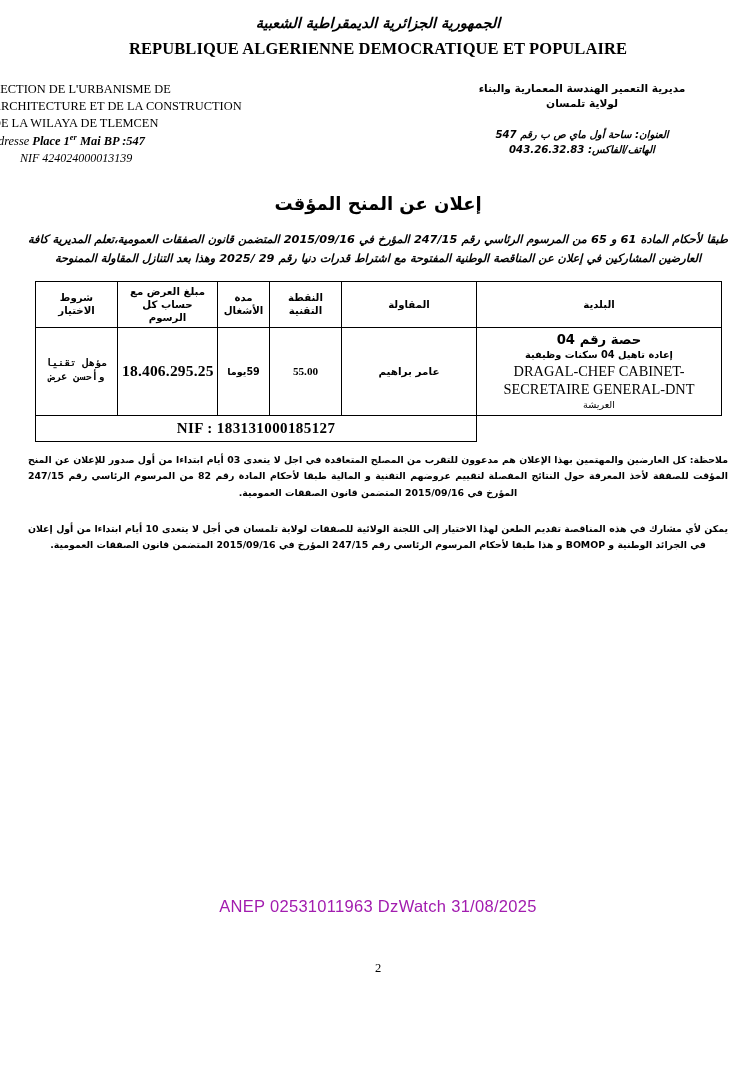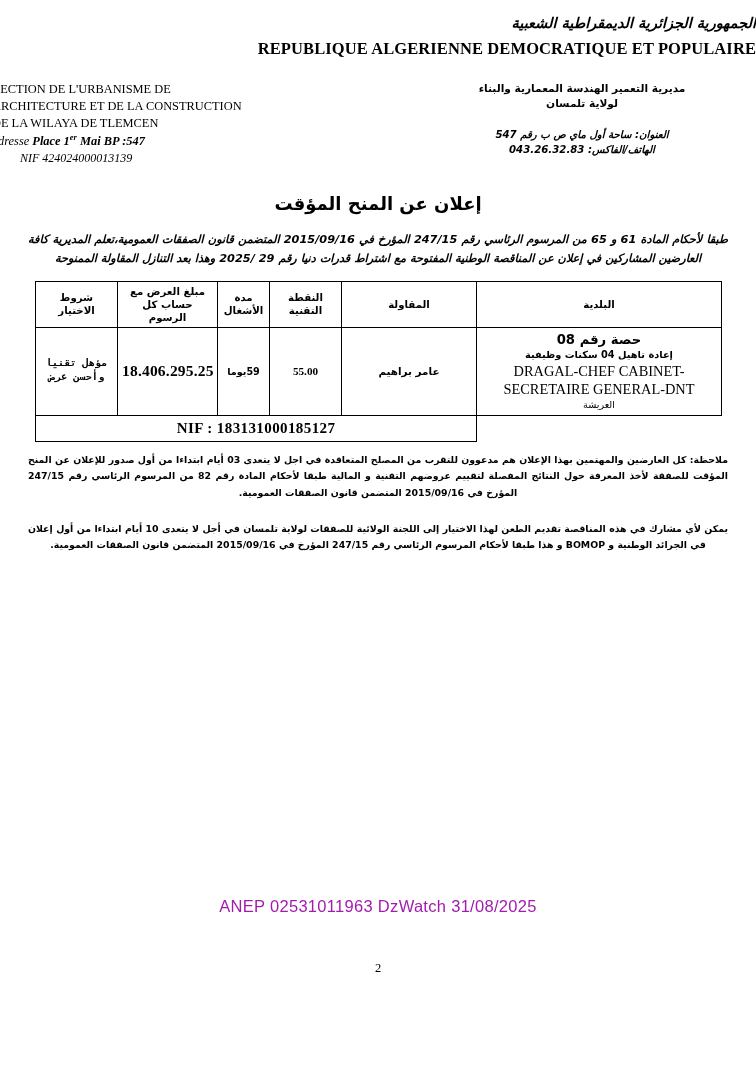--- a/index.html
+++ b/index.html
@@ -20,21 +20,21 @@
 
   .page {
     position: relative;
     width: 756px;
     height: 1075px;
     padding: 0;
   }
 
   
   .national-header {
-    text-align: right;
+    text-align: center;
     padding-top: 14px;
   }
   .nh-ar {
     font-family: "DejaVu Sans", sans-serif;
     direction: rtl;
     font-size: 14.5px;
     font-weight: bold;
     font-style: italic;
     letter-spacing: 0.2px;
     line-height: 1.35;
@@ -323,21 +323,21 @@
           <th>
             <span>مبلغ العرض مع حساب كل</span><br>
             <span>الرسوم</span>
           </th>
           <th>شروط الاختيار</th>
         </tr>
       </thead>
       <tbody>
         <tr>
           <td class="cell-commune">
-            <span class="cc-lot">حصة رقم 08</span>
+            <span class="cc-lot">حصة رقم 04</span>
             <span class="cc-sub">إعادة تاهيل  04 سكنات وظيفية</span>
             <span class="cc-fr">DRAGAL-CHEF CABINET-</span>
             <span class="cc-fr">SECRETAIRE GENERAL-DNT</span>
             <span class="cc-city">العريشة</span>
           </td>
           <td class="cell-contractor">عامر براهيم</td>
           <td class="cell-note">55.00</td>
           <td class="cell-duration">59يوما</td>
           <td class="cell-amount">18.406.295.25</td>
           <td class="cell-criteria">

